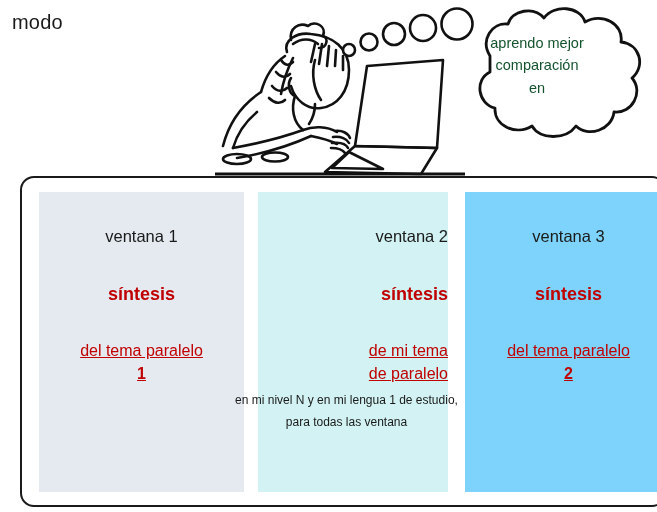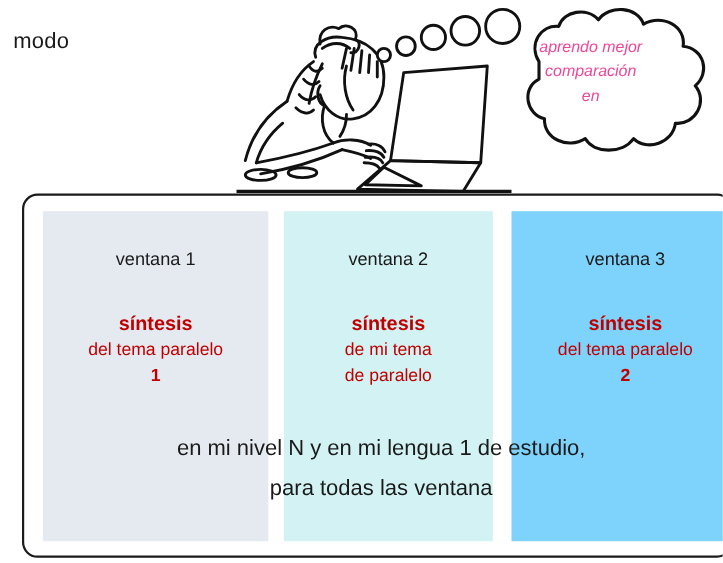--- a/index.html
+++ b/index.html
@@ -19,21 +19,21 @@
     position: absolute;
     left: 0; top: 0;
     width: 657px;
     height: 512px;
   }
 
   
   .header-text {
     position: absolute;
     left: 12px;
-    top: 28px;
+    top: 12px;
     width: 230px;
   }
   .modo-label {
     font-size: 20px;
     color: #1a1a1a;
     line-height: 1;
     letter-spacing: 0.2px;
   }
   .mode-name {
     margin-top: 14px;
@@ -59,23 +59,22 @@
     width: 317px;
     height: 140px;
   }
   .bubble-text {
     position: absolute;
     left: 462px;
     top: 32px;
     width: 150px;
     text-align: center;
     font-size: 14.5px;
-    color: #ec4899;
+    color: #14532d;
     line-height: 1.55;
-    font-style: italic;
   }
 
   
   .board {
     position: absolute;
     left: 20px;
     top: 176px;
     width: 646px;
     height: 331px;
     border: 2.5px solid #1a1a1a;
@@ -92,54 +91,55 @@
     height: 300px;
   }
   .column {
     position: absolute;
     top: 0;
     height: 300px;
     text-align: center;
     box-sizing: border-box;
   }
   .col-1 { left: 0px;   width: 205px; background: #e5eaf1; }
-  .col-2 { left: 219px; width: 190px; background: #d2f2f3; }
+  .col-2 { left: 219px; width: 190px; background: #d2f2f3; text-align: right; }
   .col-3 { left: 426px; width: 207px; background: #7dd3fc; }
 
   .win-label {
     margin-top: 36px;
     font-size: 16.5px;
     color: #1a1a1a;
     line-height: 1;
   }
   .synth-title {
     margin-top: 40px;
     font-size: 18px;
     font-weight: bold;
     color: #c00000;
     line-height: 1;
   }
   .synth-desc {
-    margin-top: 4px;
+    margin-top: 36px;
     font-size: 16px;
     color: #c00000;
     line-height: 1.45;
+    text-decoration: underline;
   }
   .synth-desc .num {
     font-weight: bold;
   }
 
   
   .caption {
     position: absolute;
     left: 17px;
     top: 212px;
     width: 615px;
     text-align: center;
-    font-size: 20px;
+    font-size: 12px;
     color: #1a1a1a;
     line-height: 1.8;
     z-index: 5;
   }
   .caption .line { display: block; }
 </style>
 </head>
 <body>
 
 <div id="stage">

